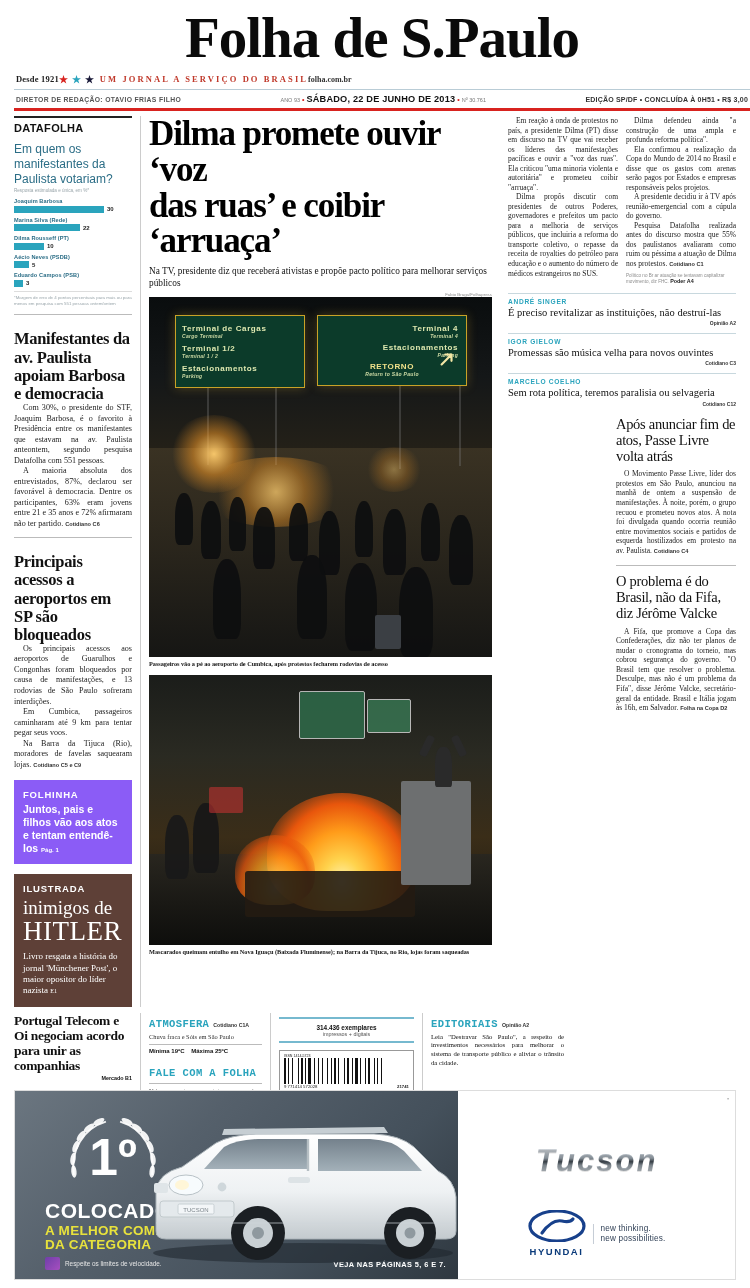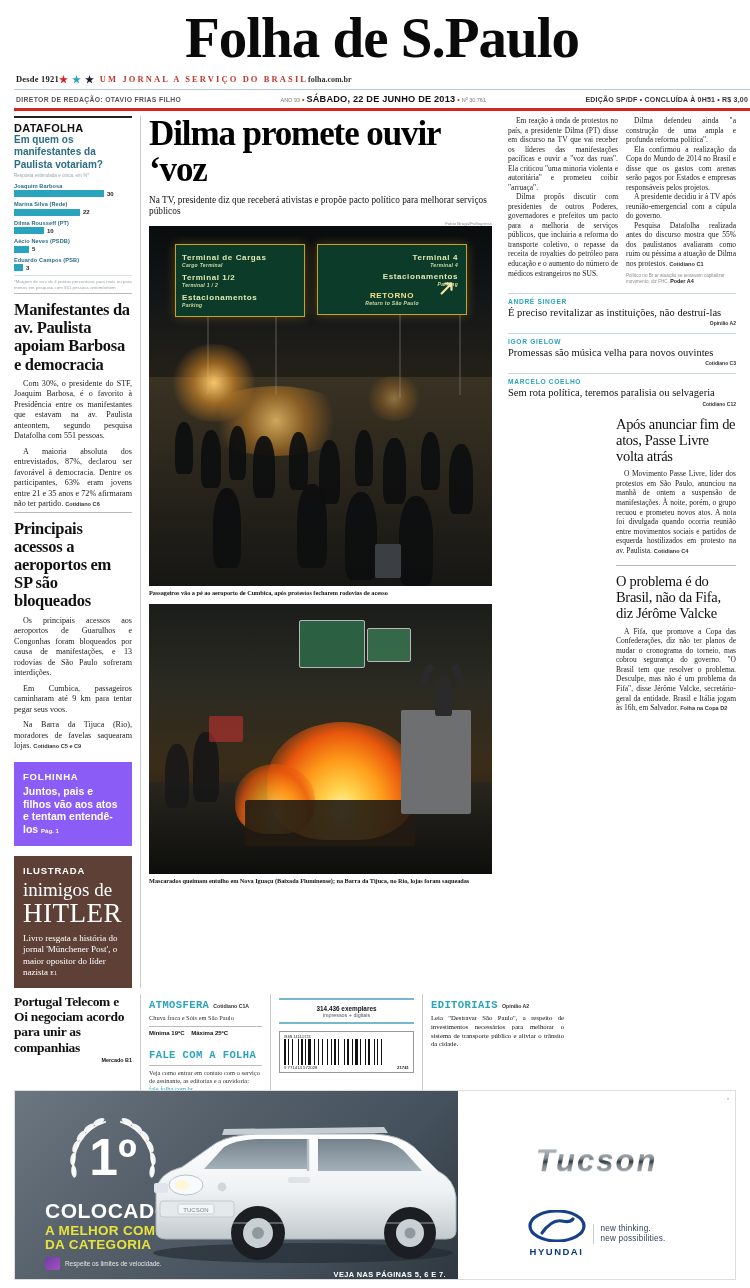--- a/index.html
+++ b/index.html
@@ -60,38 +60,38 @@
     padding: 5px 14px 0 14px;
     gap: 0;
   }
   .col-left { width: 126px; flex:0 0 126px; padding-right:8px; }
   .col-main { width: 360px; flex:0 0 360px; padding:0 8px; border-left:1px solid #ccc; }
   .col-right { width: 236px; flex:0 0 236px; padding-left:8px; }
 
   
   .datafolha { border-top:2px solid #222; padding-top:4px; }
   .df-title { font-family:"Liberation Sans",sans-serif; font-weight:bold; font-size:11px; letter-spacing:.3px;}
-  .df-q { font-family:"Liberation Sans",sans-serif; font-weight:bold; font-size:10px; line-height:1.22; color:#2b6d86; margin-top:0;}
+  .df-q { font-family:"Liberation Sans",sans-serif; font-weight:normal; font-size:12px; line-height:1.22; color:#2b6d86; margin-top:8px;}
   .df-note { font-family:"Liberation Sans",sans-serif; font-size:4.6px; color:#9aa6ab; margin-top:2px; line-height:1.3;}
   .df-rows { margin-top:4px; }
   .df-row { margin-bottom:4px; }
   .df-name { font-family:"Liberation Sans",sans-serif; font-weight:bold; font-size:5.6px; color:#2b6d86; letter-spacing:.1px;}
   .df-barline { display:flex; align-items:center; gap:3px; margin-top:1.5px; }
   .df-bar { height:7px; background:#2aa4bd; }
   .df-val { font-family:"Liberation Sans",sans-serif; font-weight:bold; font-size:6px; color:#1d1d1d;}
   .df-foot { font-family:"Liberation Sans",sans-serif; font-size:4.4px; color:#9aa6ab; line-height:1.35; margin-top:4px; border-top:1px solid #ddd; padding-top:3px;}
 
   .lhed {
     font-family:"Liberation Serif", serif; font-weight:bold;
     font-size:16.5px; line-height:1.1; letter-spacing:-.3px; color:#111;
     margin-top:9px;
   }
-  .rule-top { border-top:1px solid #bbb; margin-top:2px; padding-top:7px; }
+  .rule-top { border-top:1px solid #bbb; margin-top:8px; padding-top:15px; }
   .ltext {
-    font-size:8.1px; line-height:1.3; text-align:justify; margin-top:5px;
+    font-size:8.1px; line-height:1.3; text-align:justify; 
     color:#1b1b1b; text-indent:9px;
   }
   .ref { font-family:"Liberation Sans",sans-serif; font-weight:bold; font-size:5.6px; color:#333; }
 
   .promo {
     margin-top:10px; padding:9px 9px 10px 9px; color:#fff;
   }
   .promo-folhinha { background:#8b5cf6; }
   .promo-ilustrada { background:#5e4037; }
   .promo-kicker { font-family:"Liberation Sans",sans-serif; font-weight:bold; font-size:9.5px; letter-spacing:.8px; }
@@ -185,21 +185,21 @@
     background:linear-gradient(135deg,#6b7680 0%,#55606b 35%,#44505b 70%,#2f3840 100%); }
   .ad-white { flex:1; background:#fff; position:relative; }
   .wreath { position:absolute; left:44px; top:20px; width:108px; height:96px; color:#fff; }
   .ad-colo { position:absolute; left:30px; top:108px; font-family:"Liberation Sans",sans-serif;
     font-weight:bold; font-size:21px; color:#fff; letter-spacing:.5px;}
   .ad-sub { position:absolute; left:30px; top:133px; font-family:"Liberation Sans",sans-serif;
     font-weight:bold; font-size:13.5px; color:#e8e23c; line-height:1.06; letter-spacing:.3px;}
   .ad-legal { position:absolute; left:30px; bottom:9px; display:flex; align-items:center; gap:5px;}
   .ad-legal span { font-family:"Liberation Sans",sans-serif; font-size:6.4px; color:#e6e6e6;}
   .denatran { width:15px; height:13px; background:linear-gradient(135deg,#6f3ea8,#a64fc0); border-radius:2px;}
-  .ad-pages { position:absolute; right:12px; bottom:0; font-family:"Liberation Sans",sans-serif;
+  .ad-pages { position:absolute; right:12px; bottom:10px; font-family:"Liberation Sans",sans-serif;
     font-weight:bold; font-size:7.4px; color:#fff; letter-spacing:.4px;}
   .car { position:absolute; right:-10px; bottom:16px; width:330px; height:150px; }
   .tucson-logo { position:absolute; left:50%; top:52px; transform:translateX(-50%);
     font-family:"Liberation Sans",sans-serif; font-style:italic; font-weight:bold; font-size:31px;
     letter-spacing:2px;
     background:linear-gradient(180deg,#f2f4f6 0%,#9aa4ad 42%,#3d464e 52%,#8d979f 62%,#e9edf0 100%);
     -webkit-background-clip:text; background-clip:text; color:transparent;
     text-shadow:0 1px 0 rgba(0,0,0,.12);
   }
   .hy-wrap { position:absolute; left:50%; bottom:22px; transform:translateX(-50%); display:flex; align-items:center; gap:7px;}
@@ -332,20 +332,21 @@
         <div class="il-body">
           <span>Livro resgata a história do jornal 'Münchener Post', o maior opositor do líder nazista</span>
           <span class="pg">E1</span>
         </div>
       </div>
     </div>
 
     <div class="col-main">
       <div class="headline">
         <div>Dilma promete ouvir ‘voz</div>
+        <div>das ruas’ e coibir ‘arruaça’</div>
       </div>
       <div class="subhead">Na TV, presidente diz que receberá ativistas e propõe pacto político para melhorar serviços públicos</div>
       <div class="credit">Fabio Braga/Folhapress</div>
 
       <div class="photo ph1">
         <div class="road"></div>
         <div class="lamp" style="left:58px; top:18px; height:150px;"></div>
         <div class="lamp" style="left:126px; top:28px; height:140px;"></div>
         <div class="lamp" style="left:250px; top:22px; height:150px;"></div>
         <div class="lamp" style="left:310px; top:34px; height:135px;"></div>

